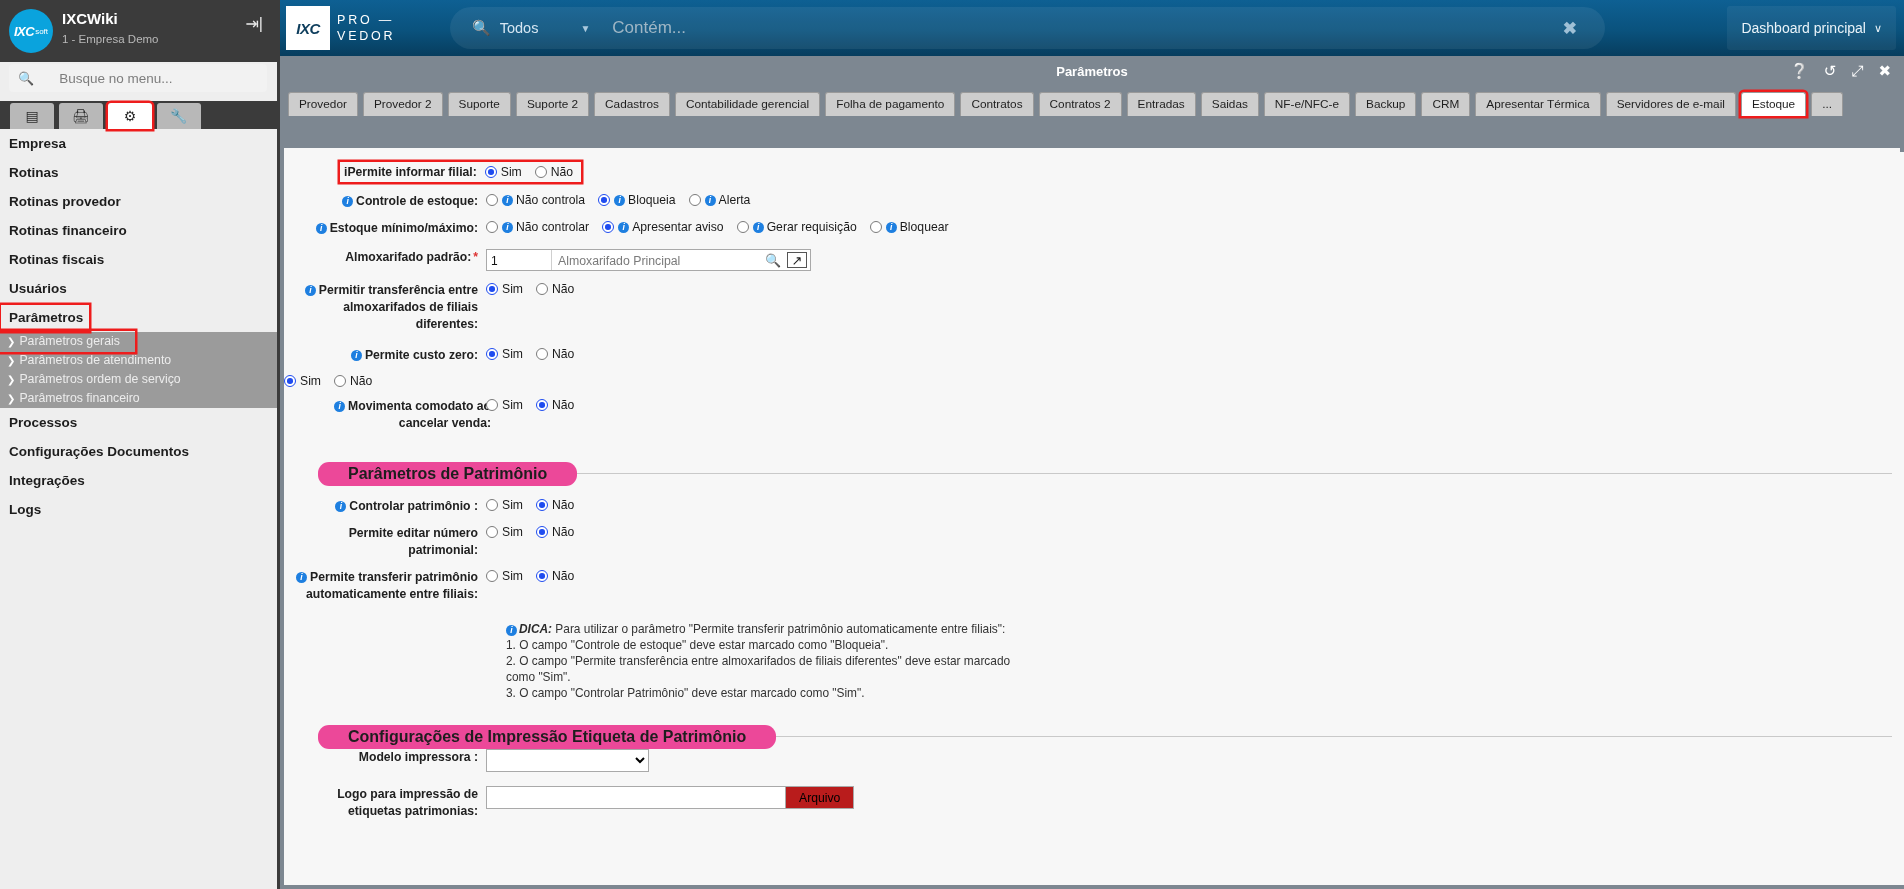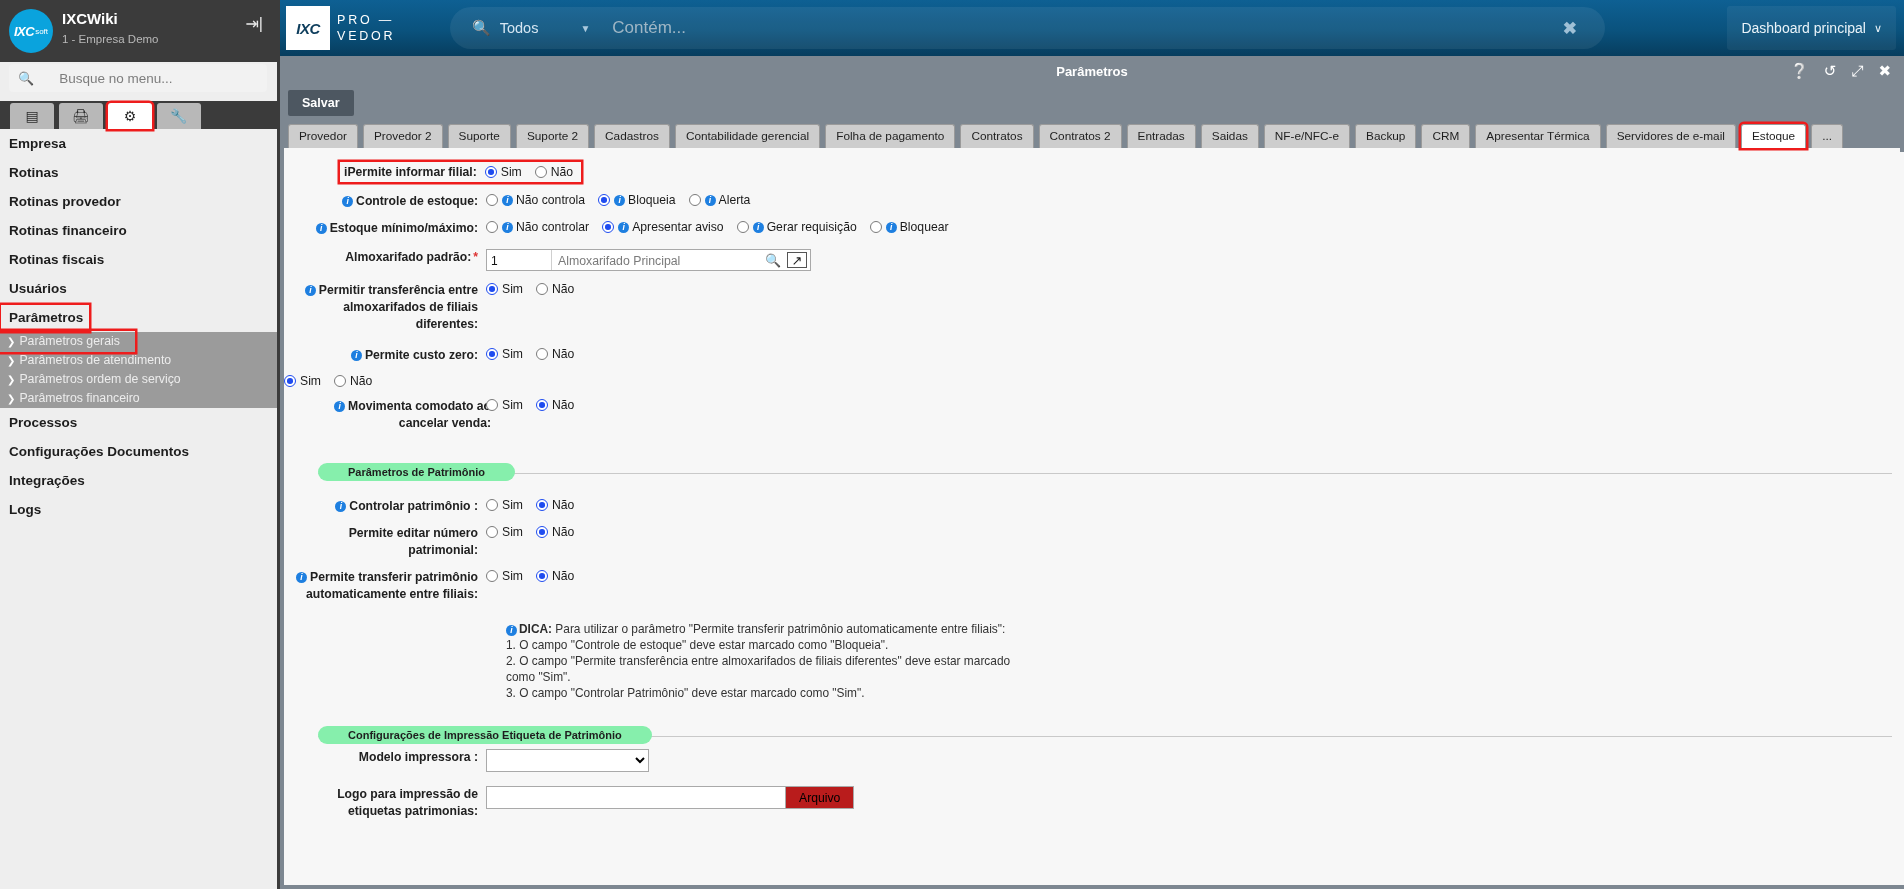--- a/index.html
+++ b/index.html
@@ -166,29 +166,29 @@
   }
   .hlbox { box-shadow: 0 0 0 2.5px #ee1c1c; padding: 3px 8px 3px 4px; display: inline-flex; align-items: center; }
 
   .lookup { display: flex; align-items: stretch; border: 1px solid #a9a9a9; background: #fff; height: 22px; width: 325px; }
   .lookup .lk-id { width: 65px; border-right: 1px solid #cfcfcf; font-size: 12px; padding: 2px 4px; color: #111; line-height: 18px; }
   .lookup .lk-name { flex: 1; font-size: 12.3px; color: #7a7a7a; padding: 2px 6px; line-height: 18px; }
   .lookup .lk-btn { width: 28px; display: flex; align-items: center; justify-content: center; font-size: 13px; color: #1c1c1c; cursor: pointer; }
 
   .legend-row { position: relative; margin-top: 24px; height: 20px; }
   .legend-pill {
-    display: inline-block; background: #86efac; border-radius: 11px;
-    padding: 3px 30px; font-size: 11px; font-weight: bold; color: #1e1e1e;
+    display: inline-block; background: #ec4899; border-radius: 11px;
+    padding: 3px 30px; font-size: 16px; font-weight: bold; color: #1e1e1e;
     margin-left: 34px; position: relative; z-index: 2;
   }
   .legend-line { position: absolute; left: 34px; right: 8px; top: 11px; height: 1px; background: #c9c9c9; }
 
   .hint { margin-top: 18px; margin-left: 222px; width: 530px; font-size: 11.9px; color: #333; line-height: 16px; }
   .hint .p1 { text-align: justify; }
-  .hint b { color: #2b2b2b; }
+  .hint b { color: #2b2b2b; font-style: italic; }
   .hint .iico {
     display: inline-block; width: 11px; height: 11px; border-radius: 50%;
     background: #1e7fe0; color: #fff; font-size: 8.5px; font-weight: bold;
     text-align: center; line-height: 11px; margin-right: 2px; font-style: italic;
   }
 
   select.msel {
     width: 163px; height: 23px; font-size: 12px; border: 1px solid #a9a9a9;
     background: #fff; font-family: "Liberation Sans", sans-serif;
   }
@@ -292,23 +292,20 @@
     <div class="win-title">
       <div class="wt">Parâmetros</div>
       <div class="win-ctrls">
         <span class="wc">❔</span>
         <span class="wc">↺</span>
         <span class="wc">⤢</span>
         <span class="wc">✖</span>
       </div>
     </div>
 
-    <div class="toolbar">
-      <span class="btn-salvar">Salvar</span>
-    </div>
 
     <div class="tabsrow">
       <div class="ftab">Provedor</div>
       <div class="ftab">Provedor 2</div>
       <div class="ftab">Suporte</div>
       <div class="ftab">Suporte 2</div>
       <div class="ftab">Cadastros</div>
       <div class="ftab">Contabilidade gerencial</div>
       <div class="ftab">Folha de pagamento</div>
       <div class="ftab">Contratos</div>

